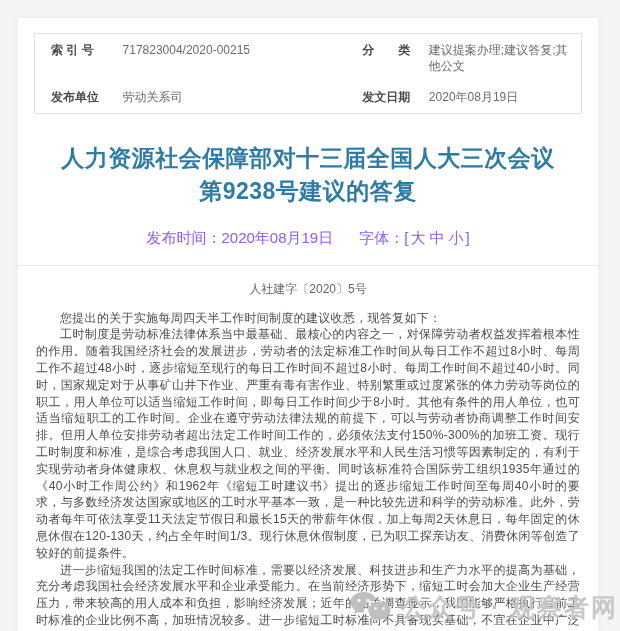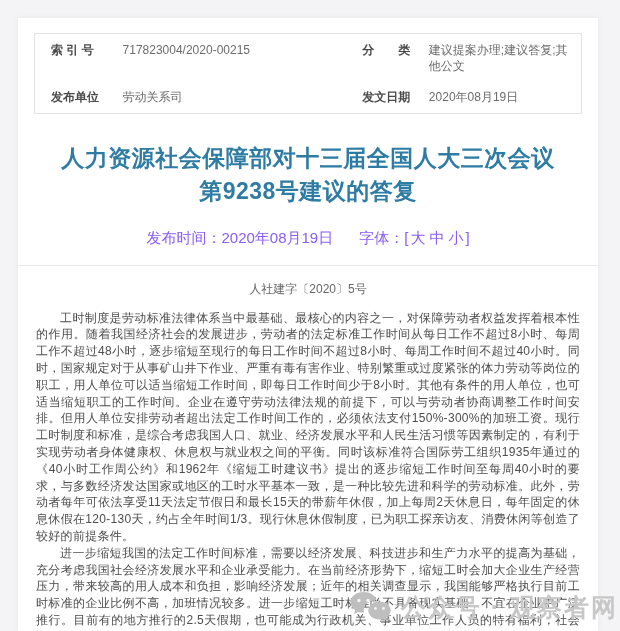--- a/index.html
+++ b/index.html
@@ -135,20 +135,21 @@
 
   <div class="pub-line">
     <span>发布时间：</span><span>2020年08月19日</span><span class="gap"></span><span>字体：[</span><span class="font-opt">大</span><span class="font-opt">中</span><span class="font-opt">小</span><span>]</span>
   </div>
 
   <div class="divider"></div>
 
   <div class="doc-number">人社建字〔2020〕5号</div>
 
   <div class="doc-body">
+    <p>您提出的关于实施每周四天半工作时间制度的建议收悉，现答复如下：</p>
     <p>工时制度是劳动标准法律体系当中最基础、最核心的内容之一，对保障劳动者权益发挥着根本性的作用。随着我国经济社会的发展进步，劳动者的法定标准工作时间从每日工作不超过8小时、每周工作不超过48小时，逐步缩短至现行的每日工作时间不超过8小时、每周工作时间不超过40小时。同时，国家规定对于从事矿山井下作业、严重有毒有害作业、特别繁重或过度紧张的体力劳动等岗位的职工，用人单位可以适当缩短工作时间，即每日工作时间少于8小时。其他有条件的用人单位，也可适当缩短职工的工作时间。企业在遵守劳动法律法规的前提下，可以与劳动者协商调整工作时间安排。但用人单位安排劳动者超出法定工作时间工作的，必须依法支付150%-300%的加班工资。现行工时制度和标准，是综合考虑我国人口、就业、经济发展水平和人民生活习惯等因素制定的，有利于实现劳动者身体健康权、休息权与就业权之间的平衡。同时该标准符合国际劳工组织1935年通过的《40小时工作周公约》和1962年《缩短工时建议书》提出的逐步缩短工作时间至每周40小时的要求，与多数经济发达国家或地区的工时水平基本一致，是一种比较先进和科学的劳动标准。此外，劳动者每年可依法享受11天法定节假日和最长15天的带薪年休假，加上每周2天休息日，每年固定的休息休假在120-130天，约占全年时间1/3。现行休息休假制度，已为职工探亲访友、消费休闲等创造了较好的前提条件。</p>
     <p>进一步缩短我国的法定工作时间标准，需要以经济发展、科技进步和生产力水平的提高为基础，充分考虑我国社会经济发展水平和企业承受能力。在当前经济形势下，缩短工时会加大企业生产经营压力，带来较高的用人成本和负担，影响经济发展；近年的相关调查显示，我国能够严格执行目前工时标准的企业比例不高，加班情况较多。进一步缩短工时标准尚不具备现实基础，不宜在企业中广泛推行。目前有的地方推行的2.5天假期，也可能成为行政机关、事业单位工作人员的特有福利，社会影响也不好。</p>
 
   </div>
 
 </div>
 
 <div class="watermark">
   <svg width="44" height="34" viewBox="0 0 44 34">
     <g fill="#bfbfbf">

